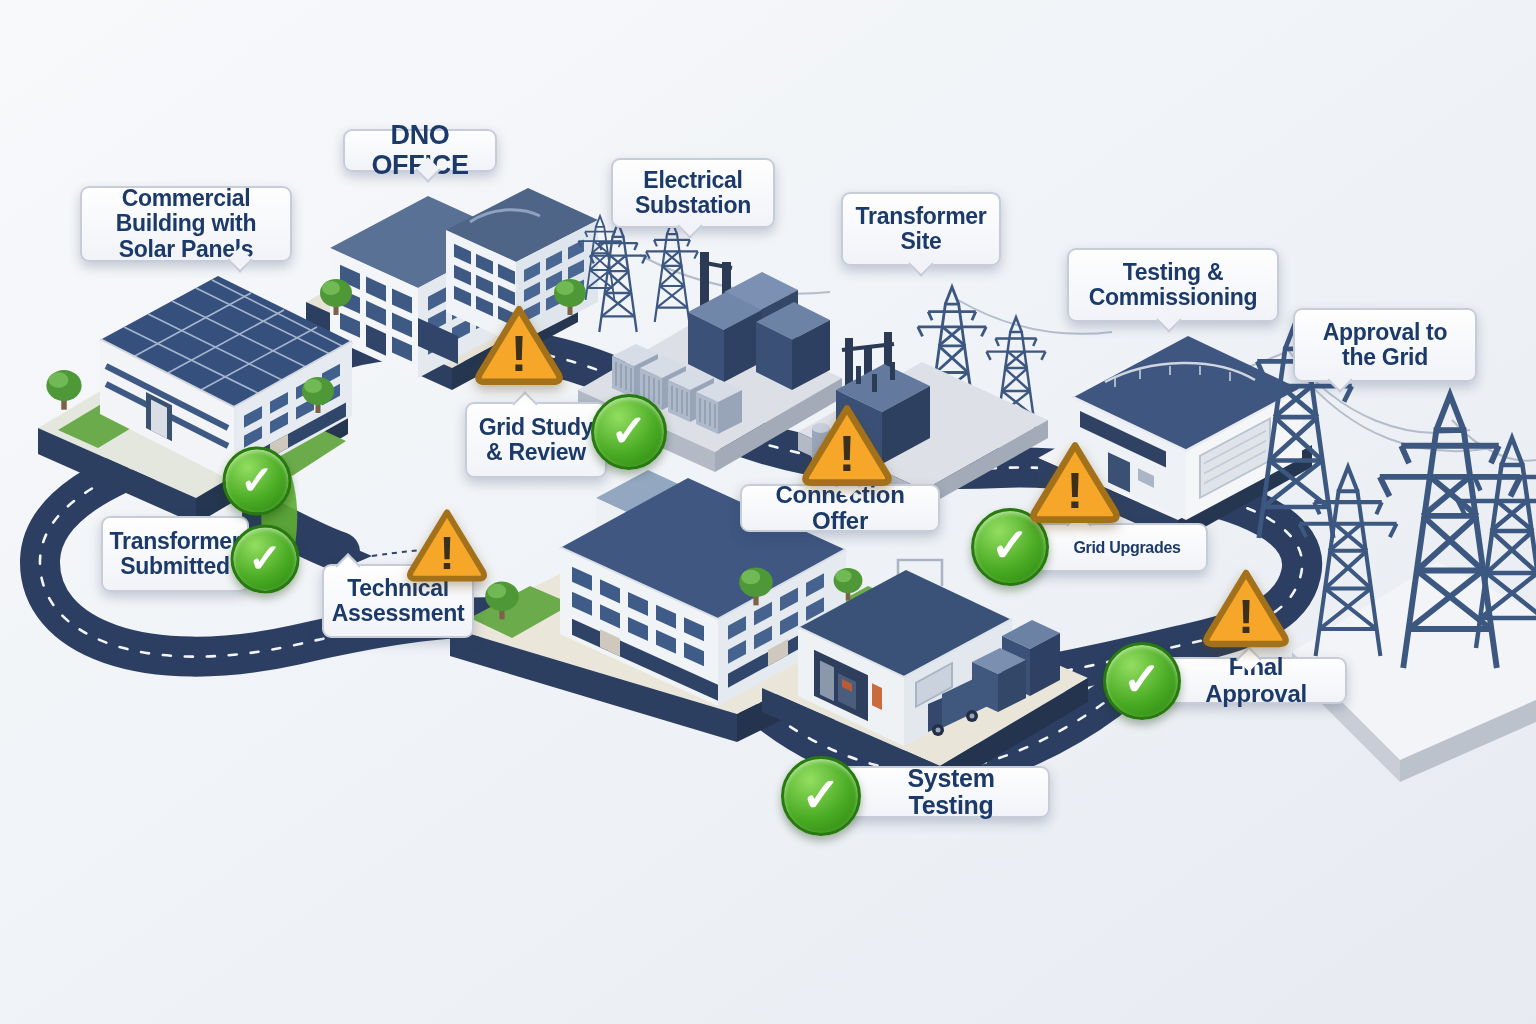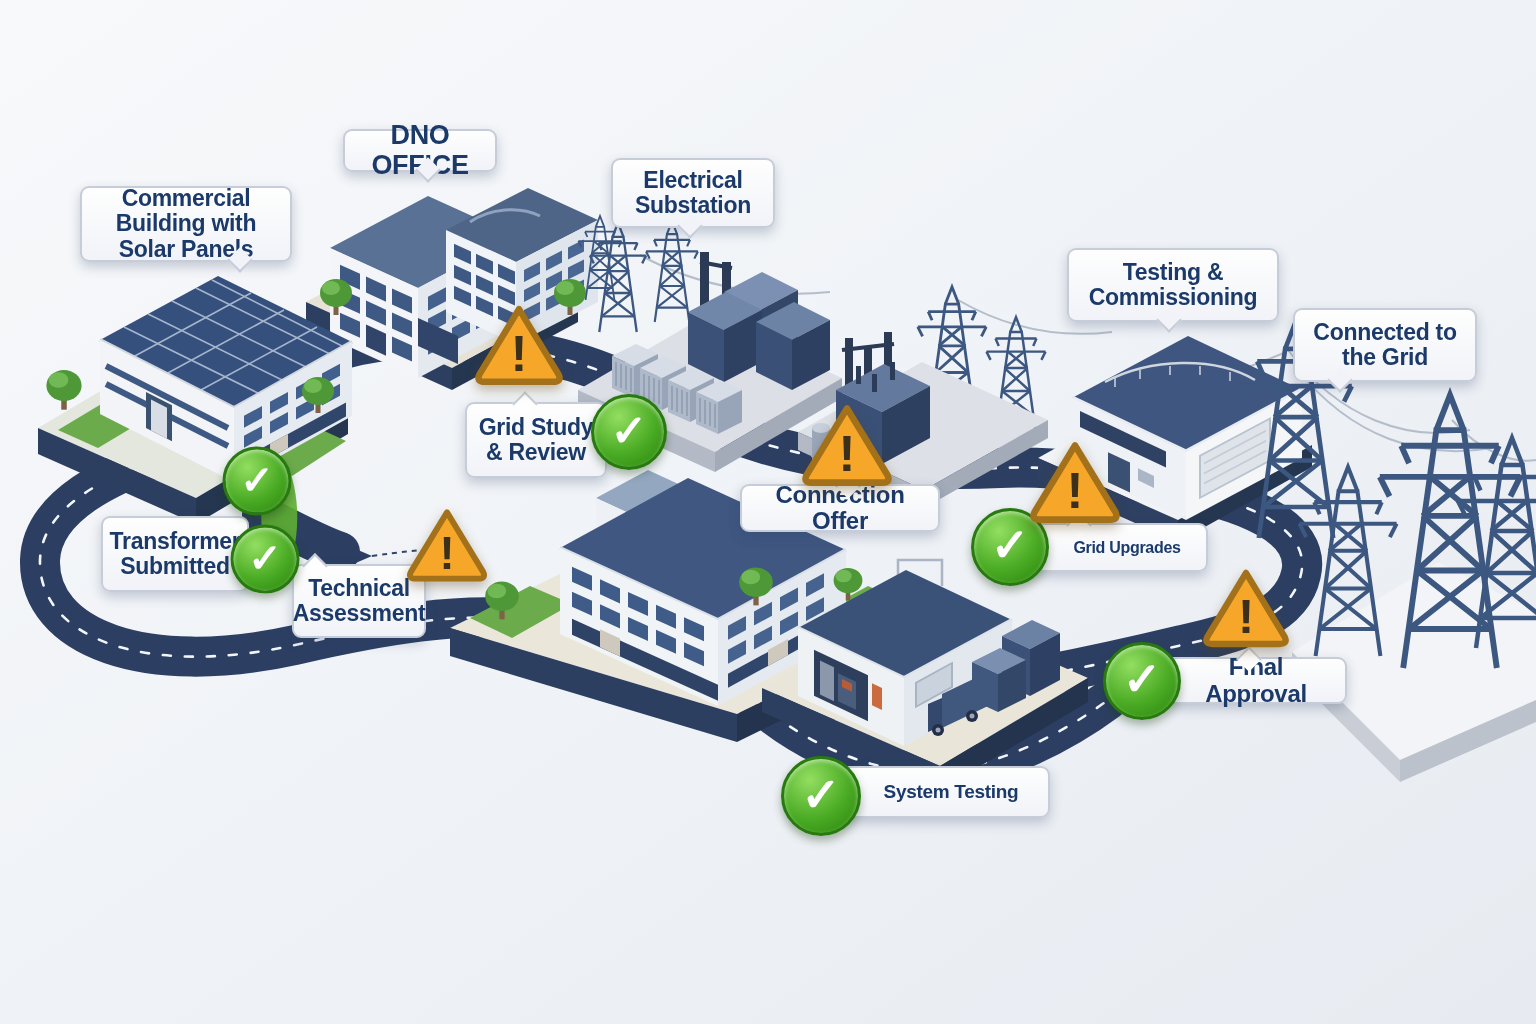--- a/index.html
+++ b/index.html
@@ -374,54 +374,57 @@
   </div>
 
   <div class="callout tail-b" style="left:343px;top:129px;width:154px;height:43px;font-size:27px;--tx:55%">
     <span>DNO OFFICE</span>
   </div>
 
   <div class="callout tail-b" style="left:611px;top:158px;width:164px;height:70px;--tx:48%">
     <span>Electrical Substation</span>
   </div>
 
+  <div class="callout tail-b" style="left:841px;top:192px;width:160px;height:74px;--tx:50%">
+    <span>Transformer Site</span>
+  </div>
 
   <div class="callout tail-b" style="left:1067px;top:248px;width:212px;height:74px;--tx:48%">
     <span>Testing &amp; Commissioning</span>
   </div>
 
   <div class="callout tail-b" style="left:1293px;top:308px;width:184px;height:74px;--tx:25%">
-    <span>Connected to the Grid</span>
+    <span>Approval to the Grid</span>
   </div>
 
   <div class="callout tail-t" style="left:465px;top:402px;width:142px;height:76px;--tx:42%">
     <span>Grid Study &amp; Review</span>
   </div>
 
   <div class="callout" style="left:101px;top:516px;width:148px;height:76px">
     <span>Transformer Submitted</span>
   </div>
 
-  <div class="callout tail-t" style="left:292px;top:564px;width:134px;height:74px;--tx:16%">
+  <div class="callout tail-t" style="left:322px;top:564px;width:152px;height:74px;--tx:16%">
     <span>Technical Assessment</span>
   </div>
 
   <div class="callout tail-t" style="left:740px;top:484px;width:200px;height:48px;font-size:24px;--tx:54%">
     <span>Connection Offer</span>
   </div>
 
   <div class="callout tail-t" style="left:1012px;top:523px;width:196px;height:49px;font-size:16px;--tx:34%;padding-left:44px">
     <span>Grid Upgrades</span>
   </div>
 
   <div class="callout tail-t" style="left:1165px;top:657px;width:182px;height:47px;font-size:24px;--tx:46%">
     <span>Final Approval</span>
   </div>
 
-  <div class="callout" style="left:792px;top:766px;width:258px;height:52px;font-size:19px;padding-left:70px">
+  <div class="callout" style="left:792px;top:766px;width:258px;height:52px;font-size:25px;padding-left:70px">
     <span>System Testing</span>
   </div>
 
   <div class="check" style="left:257px;top:481px;width:63px;height:63px;font-size:40px">
       <span>✓</span>
     </div>
   <div class="check" style="left:265px;top:559px;width:63px;height:63px;font-size:40px">
       <span>✓</span>
     </div>
   <div class="check" style="left:629px;top:432px;width:70px;height:70px;font-size:44px">

